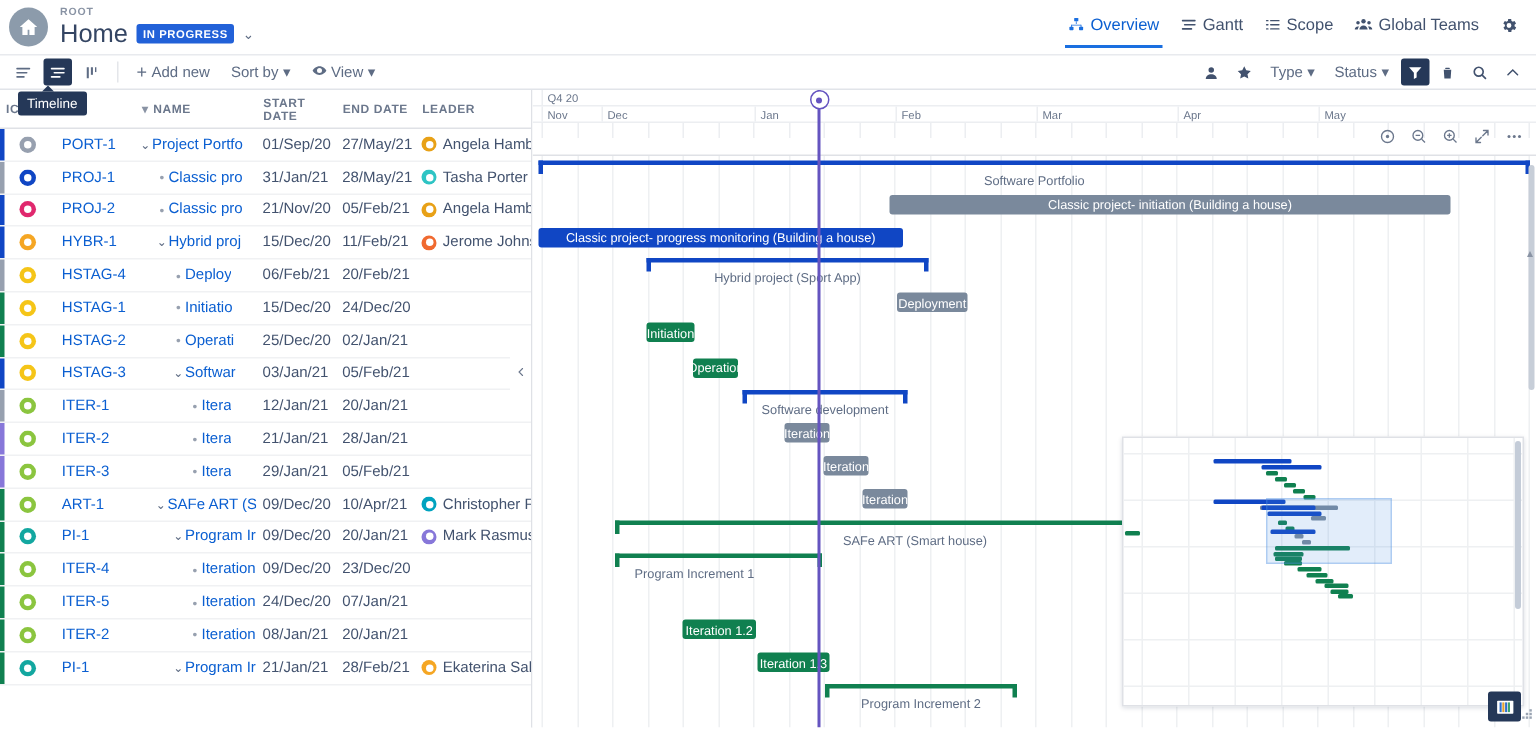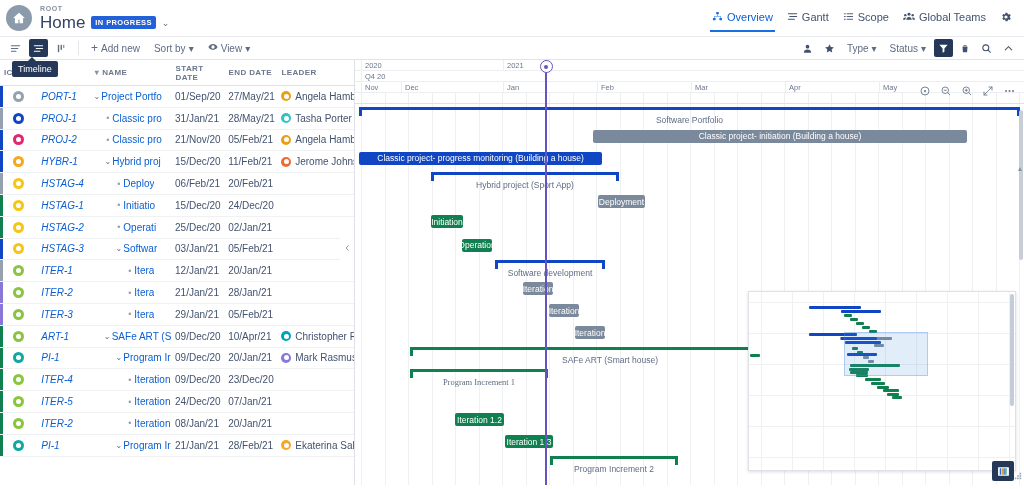--- a/index.html
+++ b/index.html
@@ -55,21 +55,21 @@
   }
 
   
   .main{ display:flex; height:425px; position:relative; }
 
   
   .grid{ width:355px; flex:0 0 355px; position:relative; overflow:hidden; border-right:1px solid #dfe1e6;}
   .grid-head{ height:26px; display:flex; align-items:center; border-bottom:1px solid #dfe1e6; background:#fff;}
   .gh{ font-size:8px; font-weight:bold; letter-spacing:.4px; color:#6b778c; padding-left:4px; display:flex; align-items:center; gap:3px;}
   .c-icon{ width:44px; }
-  .c-id{ width:62px;font-style:italic; }
+  .c-id{ width:62px; }
   .c-name{ width:95px; }
   .c-start{ width:62px; }
   .c-end{ width:62px; }
   .c-leader{ width:90px; }
 
   .row{ height:21.8px; display:flex; align-items:center; border-bottom:1px solid #f0f1f3; position:relative;}
   .lbar{ position:absolute; left:0; top:0; bottom:0; width:3px; }
   .cell{ display:flex; align-items:center; overflow:hidden; white-space:nowrap; font-size:10px;}
   .cell.c-icon{ justify-content:center; }
   .cell.c-id{ color:#0b5fd1; padding-left:4px;}
@@ -635,24 +635,20 @@
         </div>
       <div class="collapse-handle">
         <svg width="7" height="10" viewBox="0 0 24 24" fill="none" stroke="#6b778c" stroke-width="2.6" stroke-linecap="round">
             <path d="M15 4L7 12l8 8"></path>
           </svg>
       </div>
     </div>
 
     <div class="gantt">
       <div class="g-head">
-        <div class="hrow" id="years-row">
-            <div class="hcell" style="left: 6px; width: 142px;">2020</div>
-            <div class="hcell" style="left: 148px; width: 520px;">2021</div>
-          </div>
         <div class="hrow" id="quarters-row">
             <div class="hcell" style="left: 6px; width: 142px;">Q4 20</div>
           </div>
         <div class="hrow months" id="months-row">
             <div class="hcell" style="left: 6px; width: 40px;">Nov</div>
             <div class="hcell" style="left: 46px; width: 102px;">Dec</div>
             <div class="hcell" style="left: 148px; width: 94px;">Jan</div>
             <div class="hcell" style="left: 242px; width: 94px;">Feb</div>
             <div class="hcell" style="left: 336px; width: 94px;">Mar</div>
             <div class="hcell" style="left: 430px; width: 94px;">Apr</div>
@@ -776,21 +772,21 @@
               <div class="cap-r"></div>
             </div>
             <div class="summ-label" style="left: 255px;">SAFe ART (Smart house)</div>
           </div>
           <div class="grow" style="top: 261.6px;">
             <div class="summ green" style="left: 55px; width: 138px;">
               <div class="line"></div>
               <div class="cap-l"></div>
               <div class="cap-r"></div>
             </div>
-            <div class="summ-label" style="left: 124px; font-family: Liberation Serif, serif;">Program Increment 1</div>
+            <div class="summ-label" style="left: 108px;">Program Increment 1</div>
           </div>
           <div class="grow" style="top: 305.2px;">
             <div class="bar green" style="left: 100px; width: 49px;">Iteration 1.2</div>
           </div>
           <div class="grow" style="top: 327px;">
             <div class="bar green" style="left: 150px; width: 48px;">Iteration 1.3</div>
           </div>
           <div class="grow" style="top: 348.8px;">
             <div class="summ green" style="left: 195px; width: 128px;">
               <div class="line"></div>

